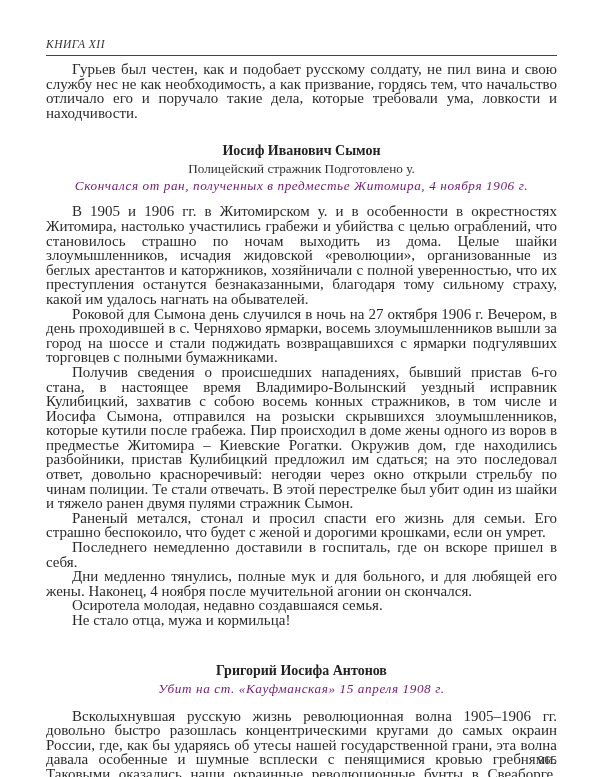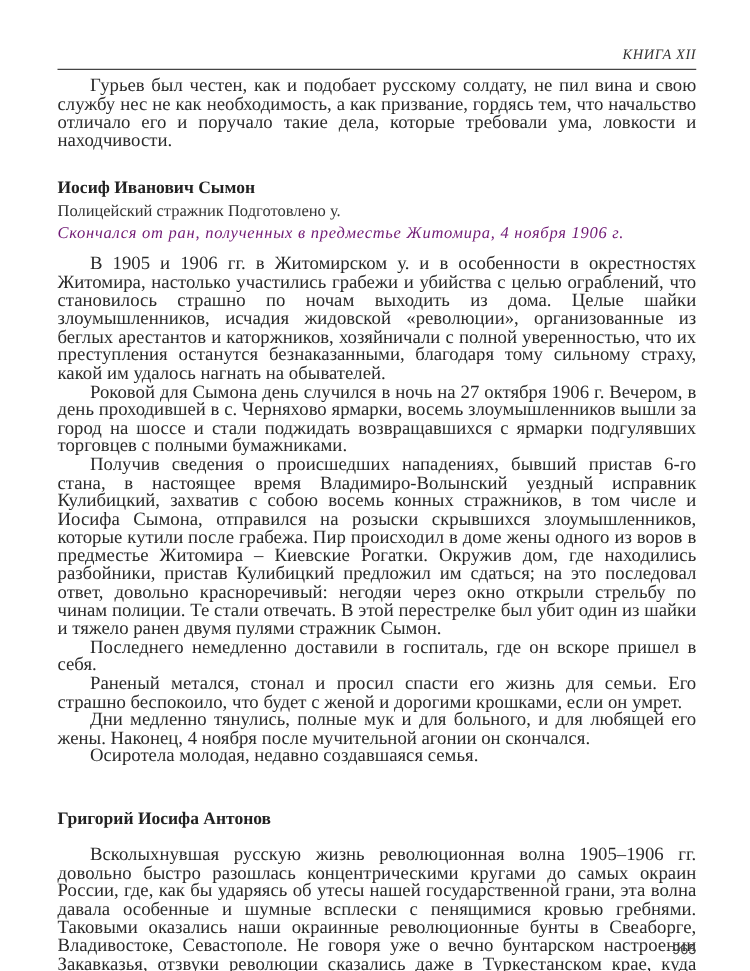--- a/index.html
+++ b/index.html
@@ -3,35 +3,35 @@
 <meta charset="utf-8">
 <style>
   html, body { margin: 0; padding: 0; background: #ffffff; }
   body {
     width: 600px; height: 777px; position: relative; overflow: hidden;
     font-family: "Liberation Serif", "DejaVu Serif", serif;
     color: #2a2a2a;
   }
   .running-head {
     position: absolute; left: 46px; width: 511px; top: 38px;
-    text-align: right; font-style: italic; font-size: 11.5px; letter-spacing: 0.5px;
+    text-align: left; font-style: italic; font-size: 11.5px; letter-spacing: 0.5px;
     color: #333;
   }
   .head-rule {
     position: absolute; left: 46px; width: 511px; top: 55px; height: 0;
     border-top: 1.2px solid #444;
   }
   .content {
     position: absolute; left: 46px; width: 511px; top: 62px;
   }
   p.para {
     margin: 0; font-size: 15px; line-height: 14.6px;
     text-align: justify; text-indent: 26px; hyphens: manual;
   }
-  .entry-head { }
+  .entry-head { text-align: center; }
   .entry-name {
     font-weight: bold; font-size: 14px; line-height: 18px; color: #222;
   }
   .entry-rank {
     font-size: 13.2px; line-height: 17px; color: #333;
   }
   .entry-fate {
     font-style: italic; font-size: 13.2px; line-height: 17px; letter-spacing: 0.6px; color: #701a75;
   }
   .gap-a { height: 22px; }
@@ -58,30 +58,32 @@
   <section>
     <div class="entry-head">
       <div class="entry-name">Иосиф Иванович Сымон</div>
       <div class="entry-rank">Полицейский стражник Подготовлено у.</div>
       <div class="entry-fate">Скончался от ран, полученных в предместье Житомира, 4 ноября 1906 г.</div>
     </div>
     <div class="gap-b"></div>
     <p class="para">В 1905 и 1906 гг. в Житомирском у. и в особенности в окрестностях Житомира, настолько участились грабежи и убийства с целью ограблений, что становилось страшно по ночам выходить из дома. Целые шайки злоумышленников, исчадия жидовской «революции», организованные из беглых арестантов и каторжников, хозяйничали с полной уверенностью, что их преступления останутся безнаказанными, благодаря тому сильному страху, какой им удалось нагнать на обывателей.</p>
     <p class="para">Роковой для Сымона день случился в ночь на 27 октября 1906 г. Вечером, в день проходившей в с. Черняхово ярмарки, восемь злоумышленников вышли за город на шоссе и стали поджидать возвращавшихся с ярмарки подгулявших торговцев с полными бумажниками.</p>
     <p class="para">Получив сведения о происшедших нападениях, бывший пристав 6-го стана, в настоящее время Владимиро-Волынский уездный исправник Кулибицкий, захватив с собою восемь конных стражников, в том числе и Иосифа Сымона, отправился на розыски скрывшихся злоумышленников, которые кутили после грабежа. Пир происходил в доме жены одного из воров в предместье Житомира – Киевские Рогатки. Окружив дом, где находились разбойники, пристав Кулибицкий предложил им сдаться; на это последовал ответ, довольно красноречивый: негодяи через окно открыли стрельбу по чинам полиции. Те стали отвечать. В этой перестрелке был убит один из шайки и тяжело ранен двумя пулями стражник Сымон.</p>
+    <p class="para">Раненый метался, стонал и просил спасти его жизнь для семьи. Его страшно беспокоило, что будет с женой и дорогими крошками, если он умрет.</p>
     <p class="para">Последнего немедленно доставили в госпиталь, где он вскоре пришел в себя.</p>
-    <p class="para">Раненый метался, стонал и просил спасти его жизнь для семьи. Его страшно беспокоило, что будет с женой и дорогими крошками, если он умрет.</p>
     <p class="para">Дни медленно тянулись, полные мук и для больного, и для любящей его жены. Наконец, 4 ноября после мучительной агонии он скончался.</p>
     <p class="para">Осиротела молодая, недавно создавшаяся семья.</p>
+    <p class="para">Не стало отца, мужа и кормильца!</p>
   </section>
 
   <div class="gap-c"></div>
 
   <section>
     <div class="entry-head">
       <div class="entry-name">Григорий Иосифа Антонов</div>
+      <div class="entry-fate">Убит на ст. «Кауфманская» 15 апреля 1908 г.</div>
     </div>
     <div class="gap-d"></div>
     <p class="para">Всколыхнувшая русскую жизнь революционная волна 1905–1906 гг. довольно быстро разошлась концентрическими кругами до самых окраин России, где, как бы ударяясь об утесы нашей государственной грани, эта волна давала особенные и шумные всплески с пенящимися кровью гребнями. Таковыми оказались наши окраинные революционные бунты в Свеаборге, Владивостоке, Севастополе. Не говоря уже о вечно бунтарском настроении Закавказья, отзвуки революции сказались даже в Туркестанском крае, куда стали проникать волнующие население революционные элементы через Каспийское море из Закавказья и по недавно проведенным железным дорогам, а также путем нынешней распропагандированной «прогрессивной», преимущественно еврейской печати. Тем или другим путем привитые здесь в некоторых местах небольшие революционные организации быстро преврати-</p>
   </section>
 </div>
 
 <div class="page-number">965</div>
 
 </body></html>

